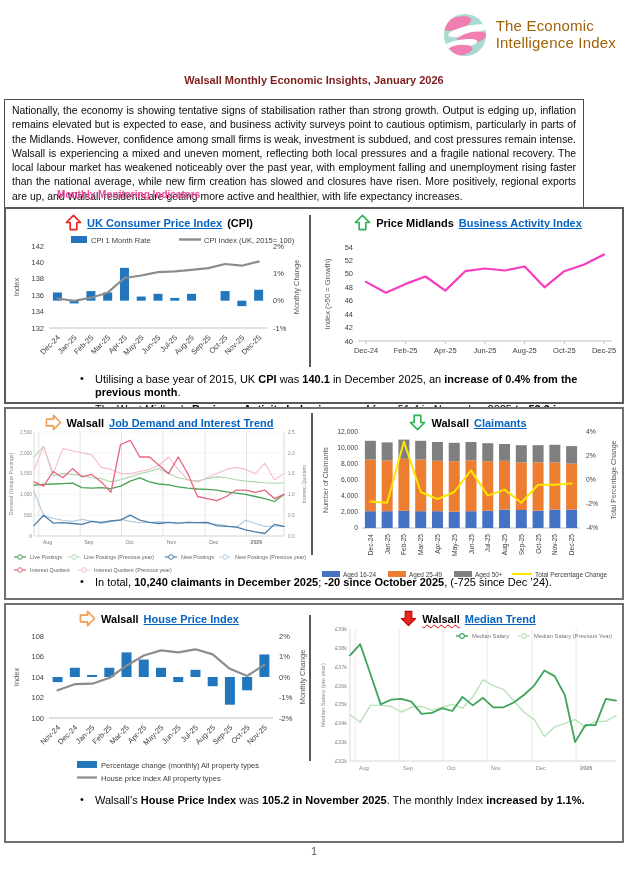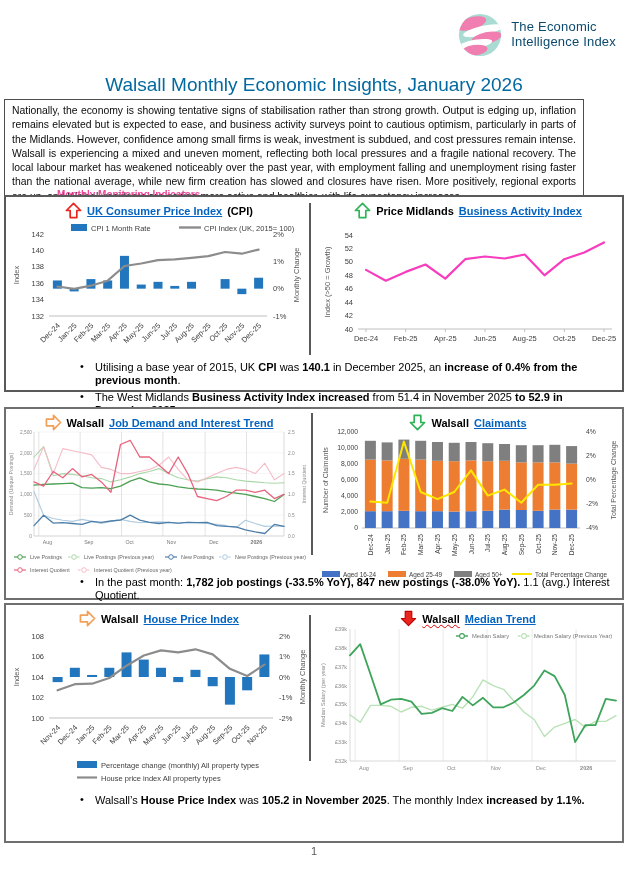--- a/index.html
+++ b/index.html
@@ -1,26 +1,26 @@
 <!DOCTYPE html>
 <html><head>
 <meta charset="utf-8">
 <style>
 *{box-sizing:border-box;margin:0;padding:0}
 html,body{background:#fff}
 body{width:628px;height:887px;font-family:"Liberation Sans",sans-serif}
 .page{position:relative;width:628px;height:887px;background:#fff;overflow:hidden}
 .logo{position:absolute;top:12px;right:12px;display:flex;align-items:center;gap:8px}
 .logo-mark{width:46px;height:46px}
-.logo-text{font-size:13px;line-height:1.12;color:#0c4a6e;letter-spacing:.2px}
-.title{position:absolute;top:74px;left:0;width:100%;text-align:center;font-size:19px;font-weight:normal;color:#0369a1}
+.logo-text{font-size:15px;line-height:1.12;color:#a16207;letter-spacing:.2px}
+.title{position:absolute;top:74px;left:0;width:100%;text-align:center;font-size:11px;font-weight:bold;color:#7f1d1d}
 .intro{position:absolute;top:99px;left:4px;width:580px;border:1px solid #4d4d4d;padding:4px 7px;font-size:10.4px;line-height:1.37;text-align:justify;color:#0a0a0a}
 .section-heading{position:absolute;top:189px;left:57px;font-size:10px;font-weight:bold;color:#ec4899}
 .box{position:absolute;left:4px;width:620px;border:2px solid #595959;background:#fff}
-#box1{top:195px;height:197px}
+#box1{top:207px;height:197px}
 #box2{top:407px;height:193px;border-width:2.5px;border-color:#6f6f6f}
 #box3{top:603px;height:240px;border-width:2.5px;border-color:#6f6f6f}
 .divider{position:absolute;width:2px;background:#595959}
 #box1 .divider{left:303px;top:6px;height:152px}
 #box2 .divider{left:305px;top:4px;height:142px}
 #box3 .divider{left:303px;top:10px;height:146px}
 .hdr{position:absolute;display:flex;align-items:center;justify-content:center;gap:5px;font-size:11px;font-weight:bold;color:#000;white-space:nowrap}
 .hdr.hl{left:6px;width:294px;top:5px}
 .hdr.hr{left:312px;width:300px;top:5px}
 .arr{width:17px;height:17px;flex:0 0 auto}
@@ -315,21 +315,20 @@
         <rect x="70" y="147" width="18" height="6" fill="#ED7D31"></rect>
         <text x="91" y="152.5" font-size="6.4" fill="#404040" text-anchor="start" font-family="Liberation Sans, sans-serif">Aged 25-49</text>
         <rect x="136" y="147" width="18" height="6" fill="#7F7F7F"></rect>
         <text x="157" y="152.5" font-size="6.4" fill="#404040" text-anchor="start" font-family="Liberation Sans, sans-serif">Aged 50+</text>
         <line x1="194" y1="150" x2="214" y2="150" stroke="#FFE600" stroke-width="2"></line>
         <text x="217" y="152.5" font-size="6.4" fill="#404040" text-anchor="start" font-family="Liberation Sans, sans-serif">Total Percentage Change</text>
         <text x="10" y="56" font-size="7" fill="#595959" text-anchor="middle" font-family="Liberation Sans, sans-serif" transform="rotate(-90 10 56)">Number of Claimants</text>
         <text x="298" y="56" font-size="7" fill="#595959" text-anchor="middle" font-family="Liberation Sans, sans-serif" transform="rotate(-90 298 56)">Total Percentage Change</text>
       </svg>
     <ul class="bullets">
-      <li>In the past month: <b>1,782 job postings (-33.5% YoY), 847 new postings (-38.0% YoY).</b> 1.1 (avg.) Interest Quotient.</li>
       <li>In total, <b>10,240 claimants in December 2025</b>; <b>-20 since October 2025</b>, (-725 since Dec ’24).</li>
     </ul>
   </section>
 
   <section class="box" id="box3">
     <div class="divider"></div>
     <div class="hdr hl">
       <svg class="arr a-orange" viewBox="0 0 18 18">
           <path d="M16.5 9 L9 1.5 V5.5 H1.5 V12.5 H9 V16.5 Z"></path>
         </svg>

